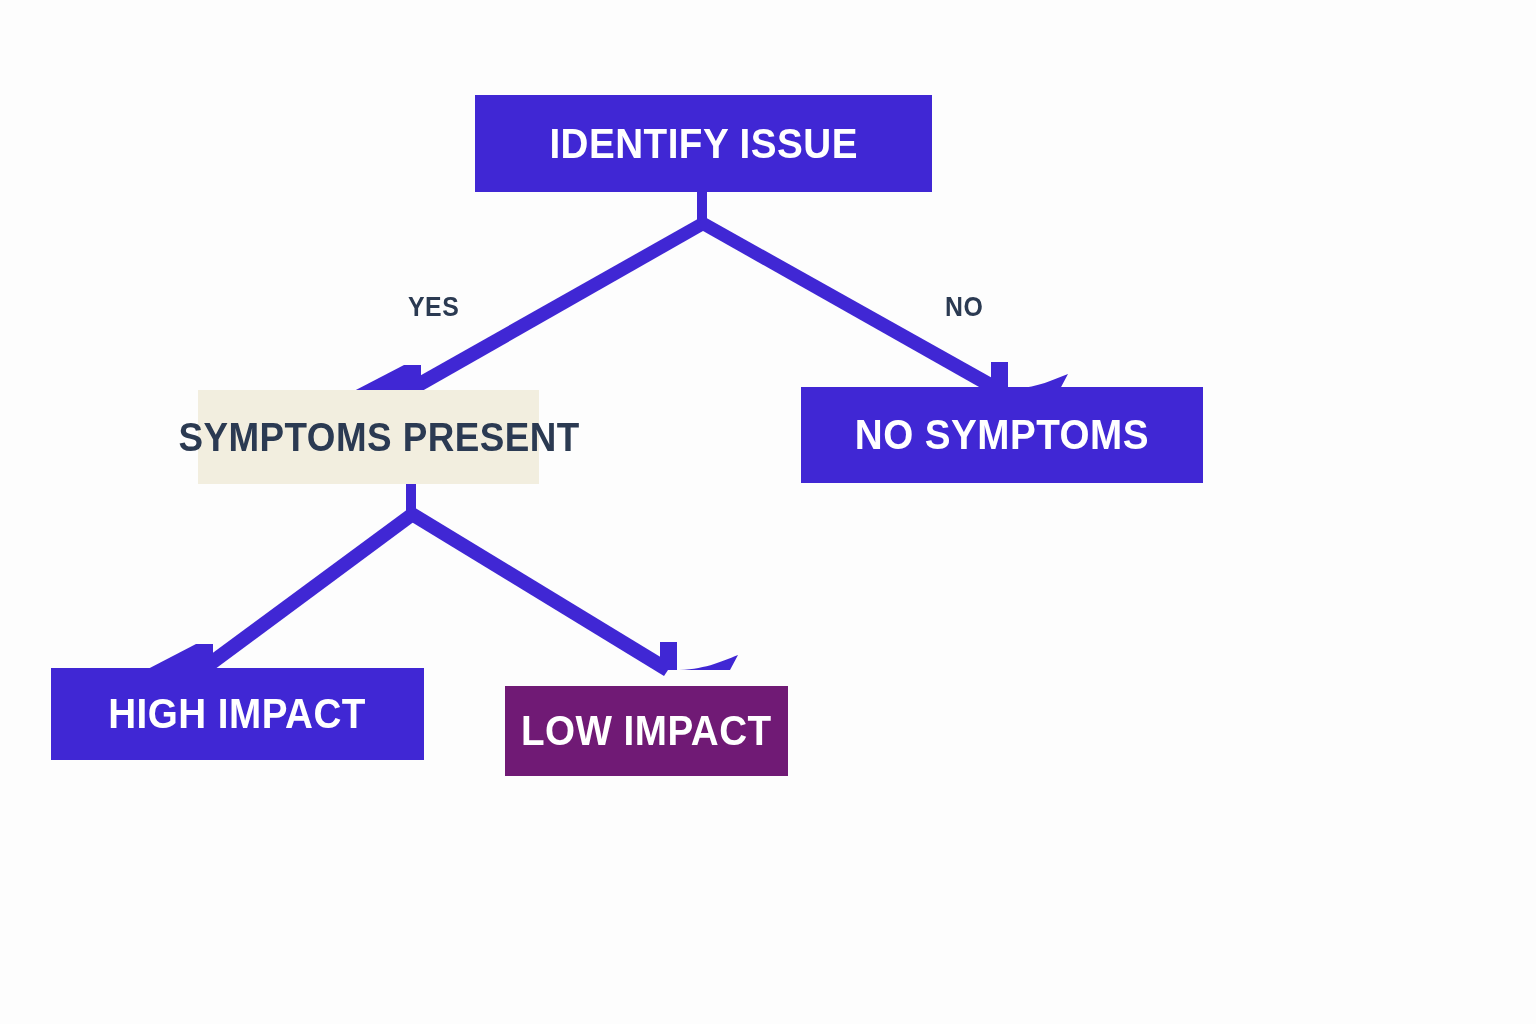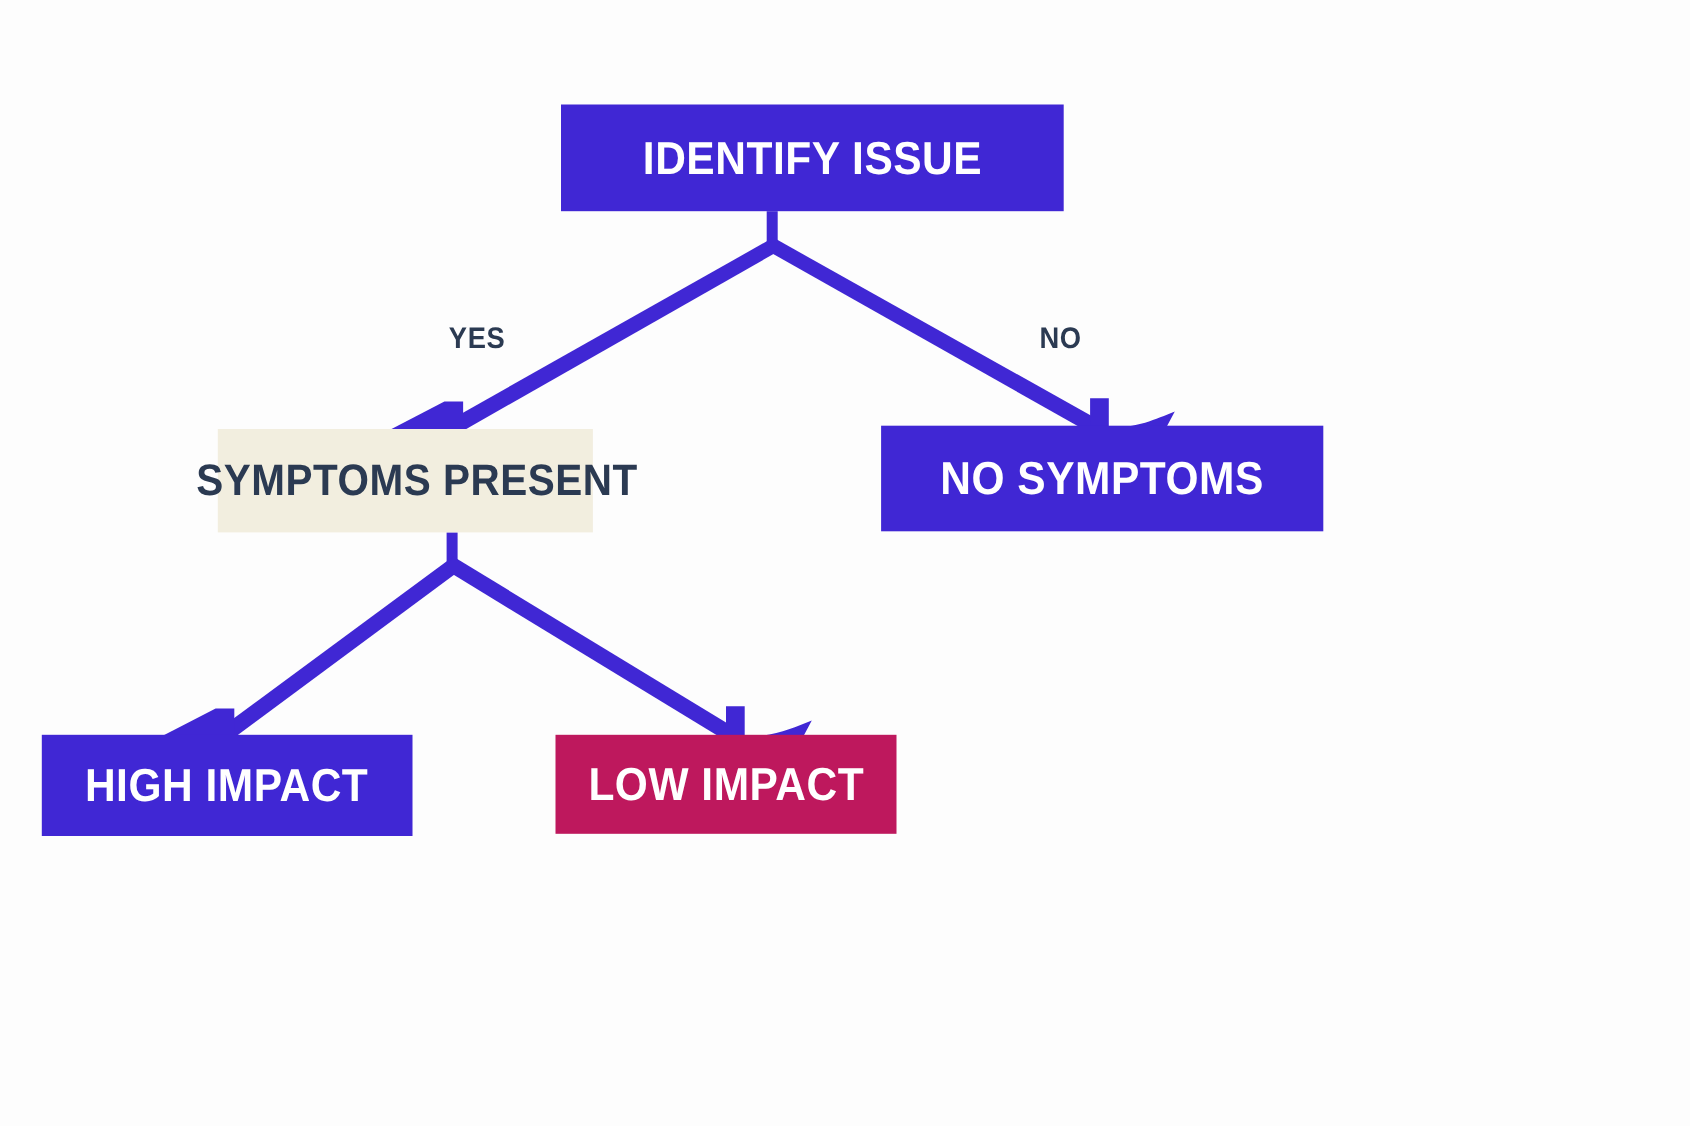--- a/index.html
+++ b/index.html
@@ -83,33 +83,33 @@
 
     <path d="M 412 506 L 405 518 L 664 676 L 672 664 Z" fill="#4027d4"></path>
     <path d="M 660 642 L 677 642 L 677 670 L 674 670
              C 704 670 720 662 738 655
              L 730 670 L 660 670 Z" fill="#4027d4"></path>
   </svg>
 
   <div class="edge-label" style="left:408px; top:292px;">YES</div>
   <div class="edge-label" style="left:945px; top:292px;">NO</div>
 
-  <div class="node node-root node-fill" style="left:475px; top:95px; width:457px; height:97px; background:#4027d4;margin-left:35px;">
+  <div class="node node-root node-fill" style="left:475px; top:95px; width:457px; height:97px; background:#4027d4;">
     <span class="node-label">IDENTIFY ISSUE</span>
   </div>
 
   <div class="node node-cream" style="left:198px; top:390px; width:341px; height:94px; background:#f2eedf;padding-left:21px;">
     <span class="node-label">SYMPTOMS PRESENT</span>
   </div>
 
   <div class="node node-fill" style="left:801px; top:387px; width:402px; height:96px; background:#4027d4;align-items:center;">
     <span class="node-label">NO SYMPTOMS</span>
   </div>
 
-  <div class="node node-fill" style="left:38px; top:668px; width:337px; height:92px; background:#4027d4;">
+  <div class="node node-fill" style="left:51px; top:668px; width:373px; height:92px; background:#4027d4;">
     <span class="node-label">HIGH IMPACT</span>
   </div>
 
-  <div class="node node-fill" style="left:505px; top:668px; width:310px; height:90px; background:#be185d;">
+  <div class="node node-fill" style="left:505px; top:686px; width:283px; height:90px; background:#701a75;">
     <span class="node-label">LOW IMPACT</span>
   </div>
 
 </div>
 
 </body></html>

